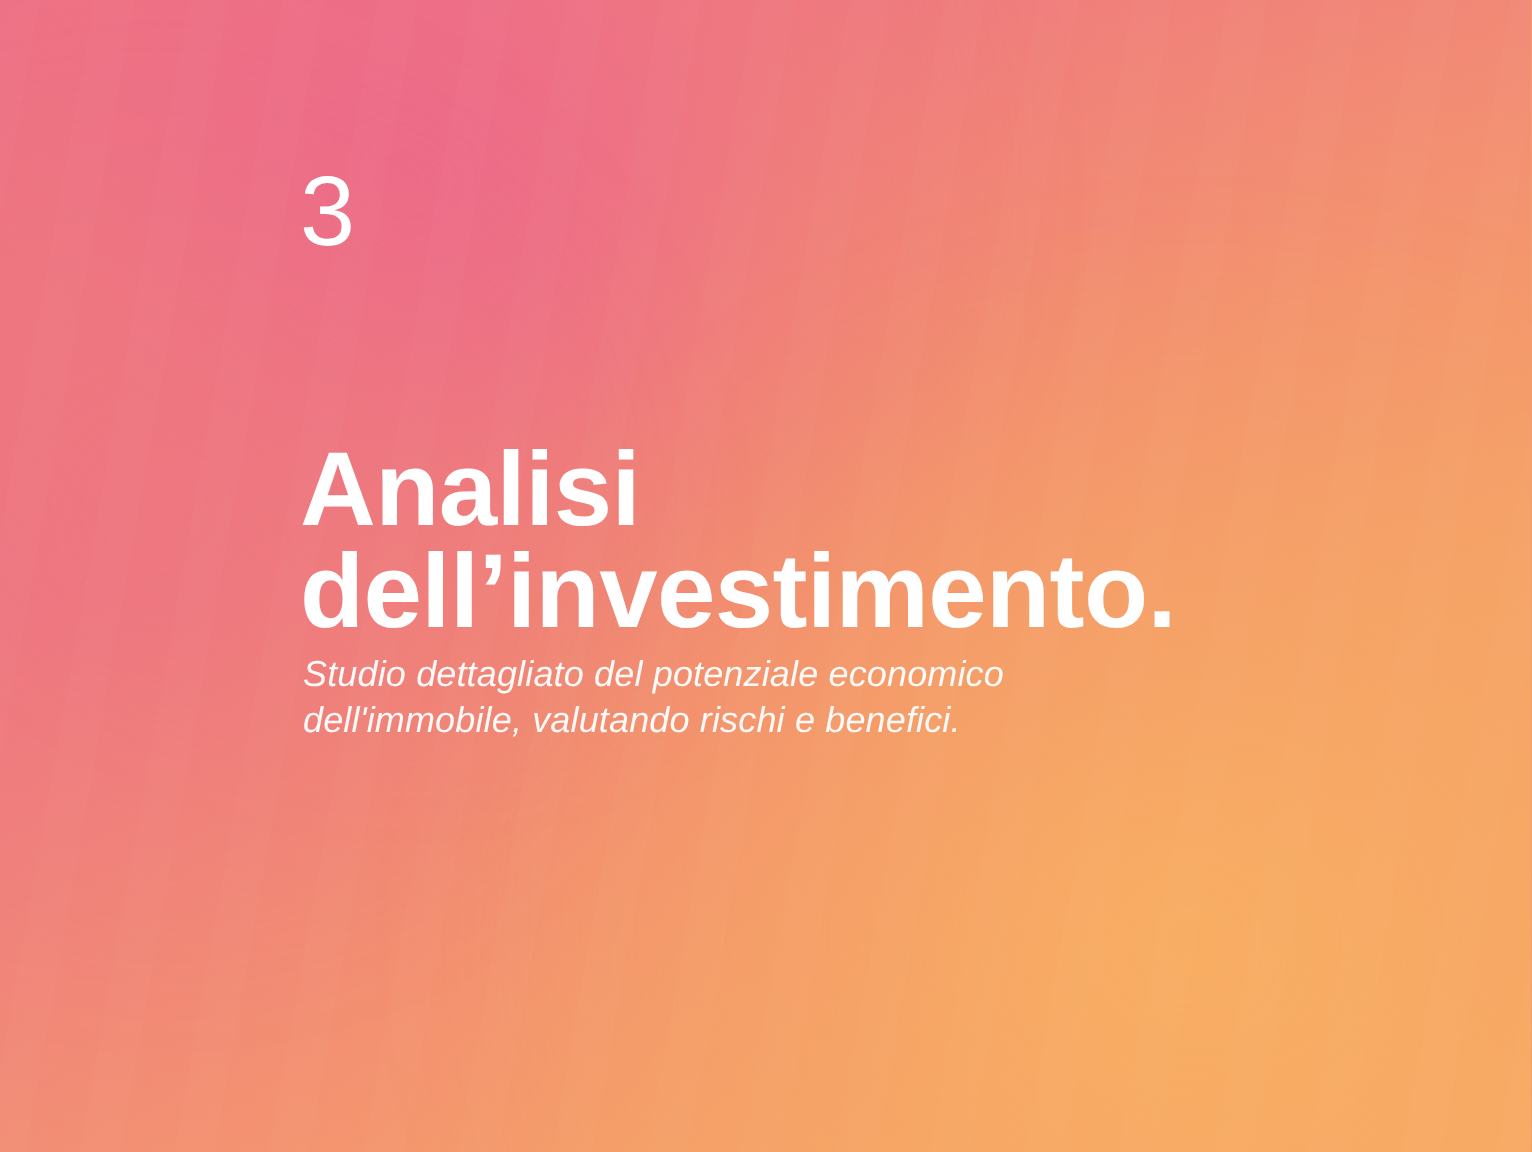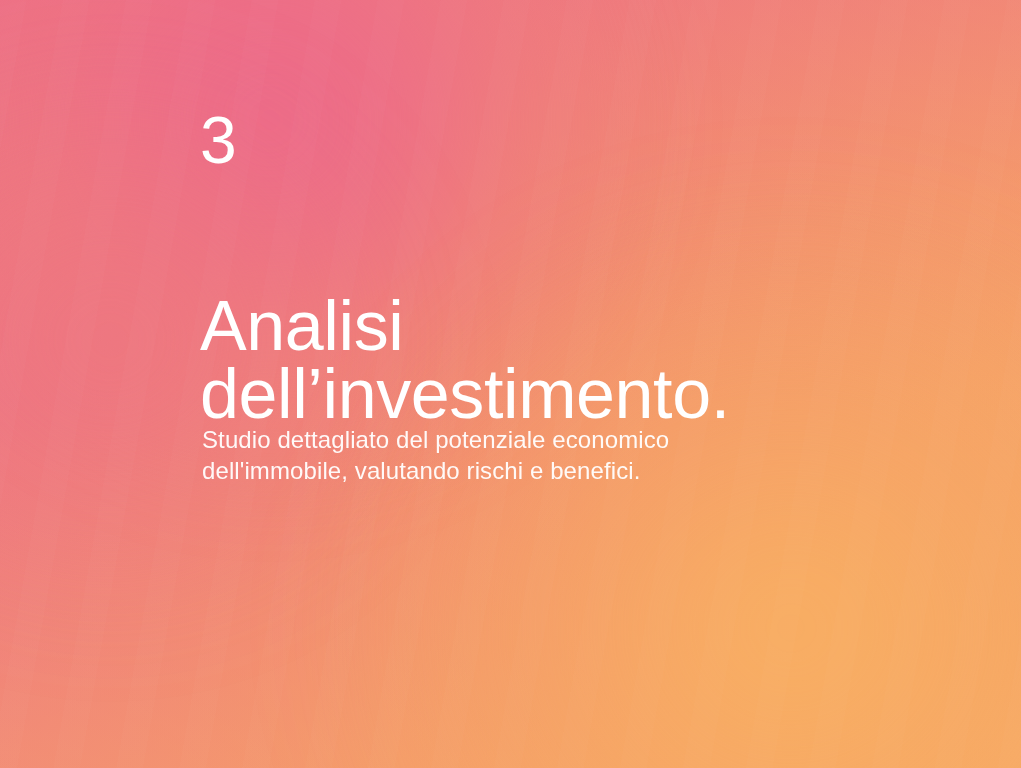--- a/index.html
+++ b/index.html
@@ -141,38 +141,39 @@
     letter-spacing: 0.2px;
     white-space: pre;
   }
 
   .slide-title {
     position: absolute;
     top: 245px;
     left: 0;
     width: 760px;
     font-size: 70px;
-    font-weight: 400;
+    font-weight: 700;
     line-height: 68px;
     color: #ffffff;
     letter-spacing: -0.4px;
     white-space: pre-line;
   }
 
   .slide-subtitle {
     position: absolute;
-    top: 400px;
+    top: 410px;
     left: 2px;
     width: 640px;
     font-size: 24px;
     font-weight: 400;
     line-height: 31px;
     color: rgba(255,255,255,0.95);
     letter-spacing: 0.1px;
     white-space: pre-line;
+    font-style: italic;
   }
 </style>
 </head>
 <body>
 
 <div class="slide">
 
   <div class="bg-base"></div>
   <div class="bg-horiz"></div>
   <div class="bg-vert"></div>

